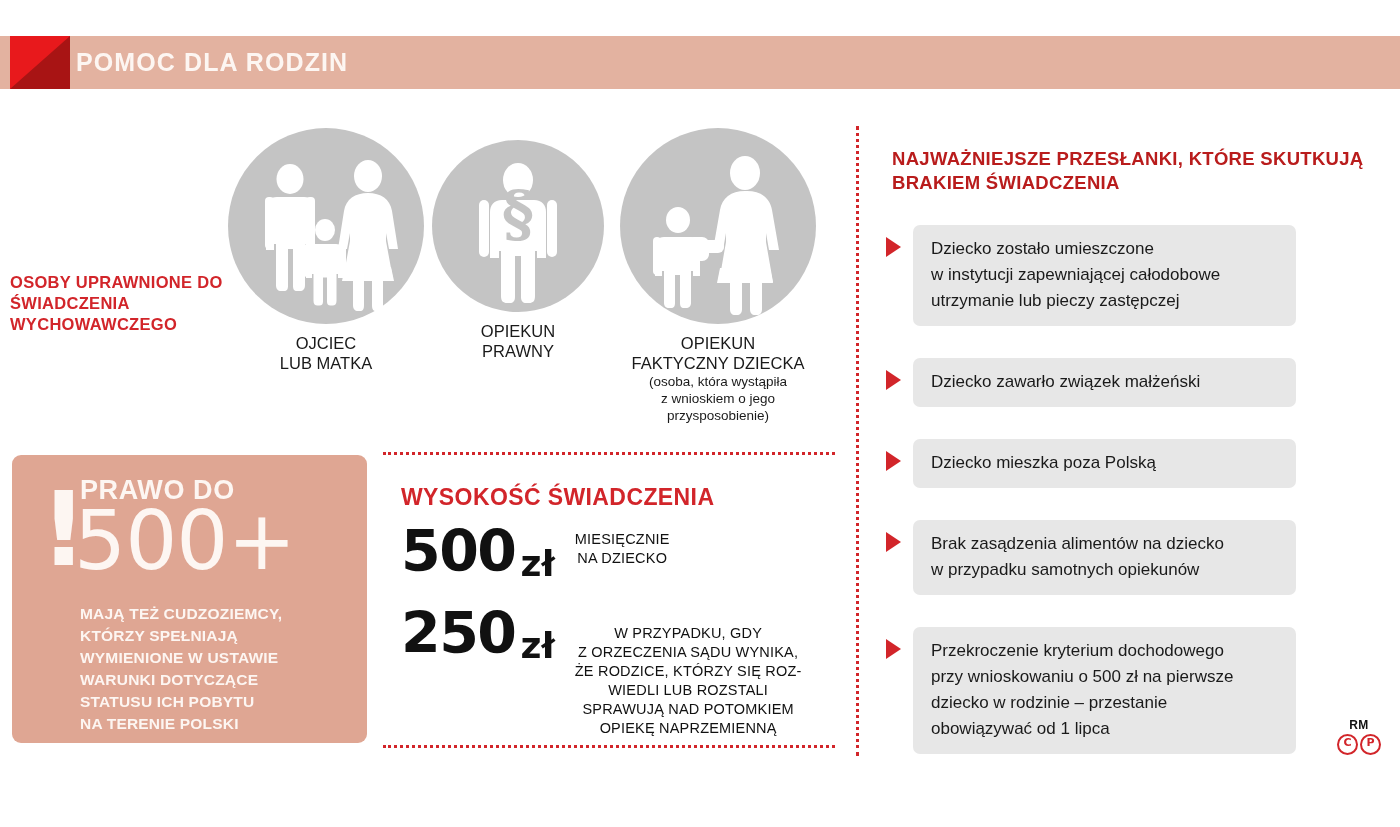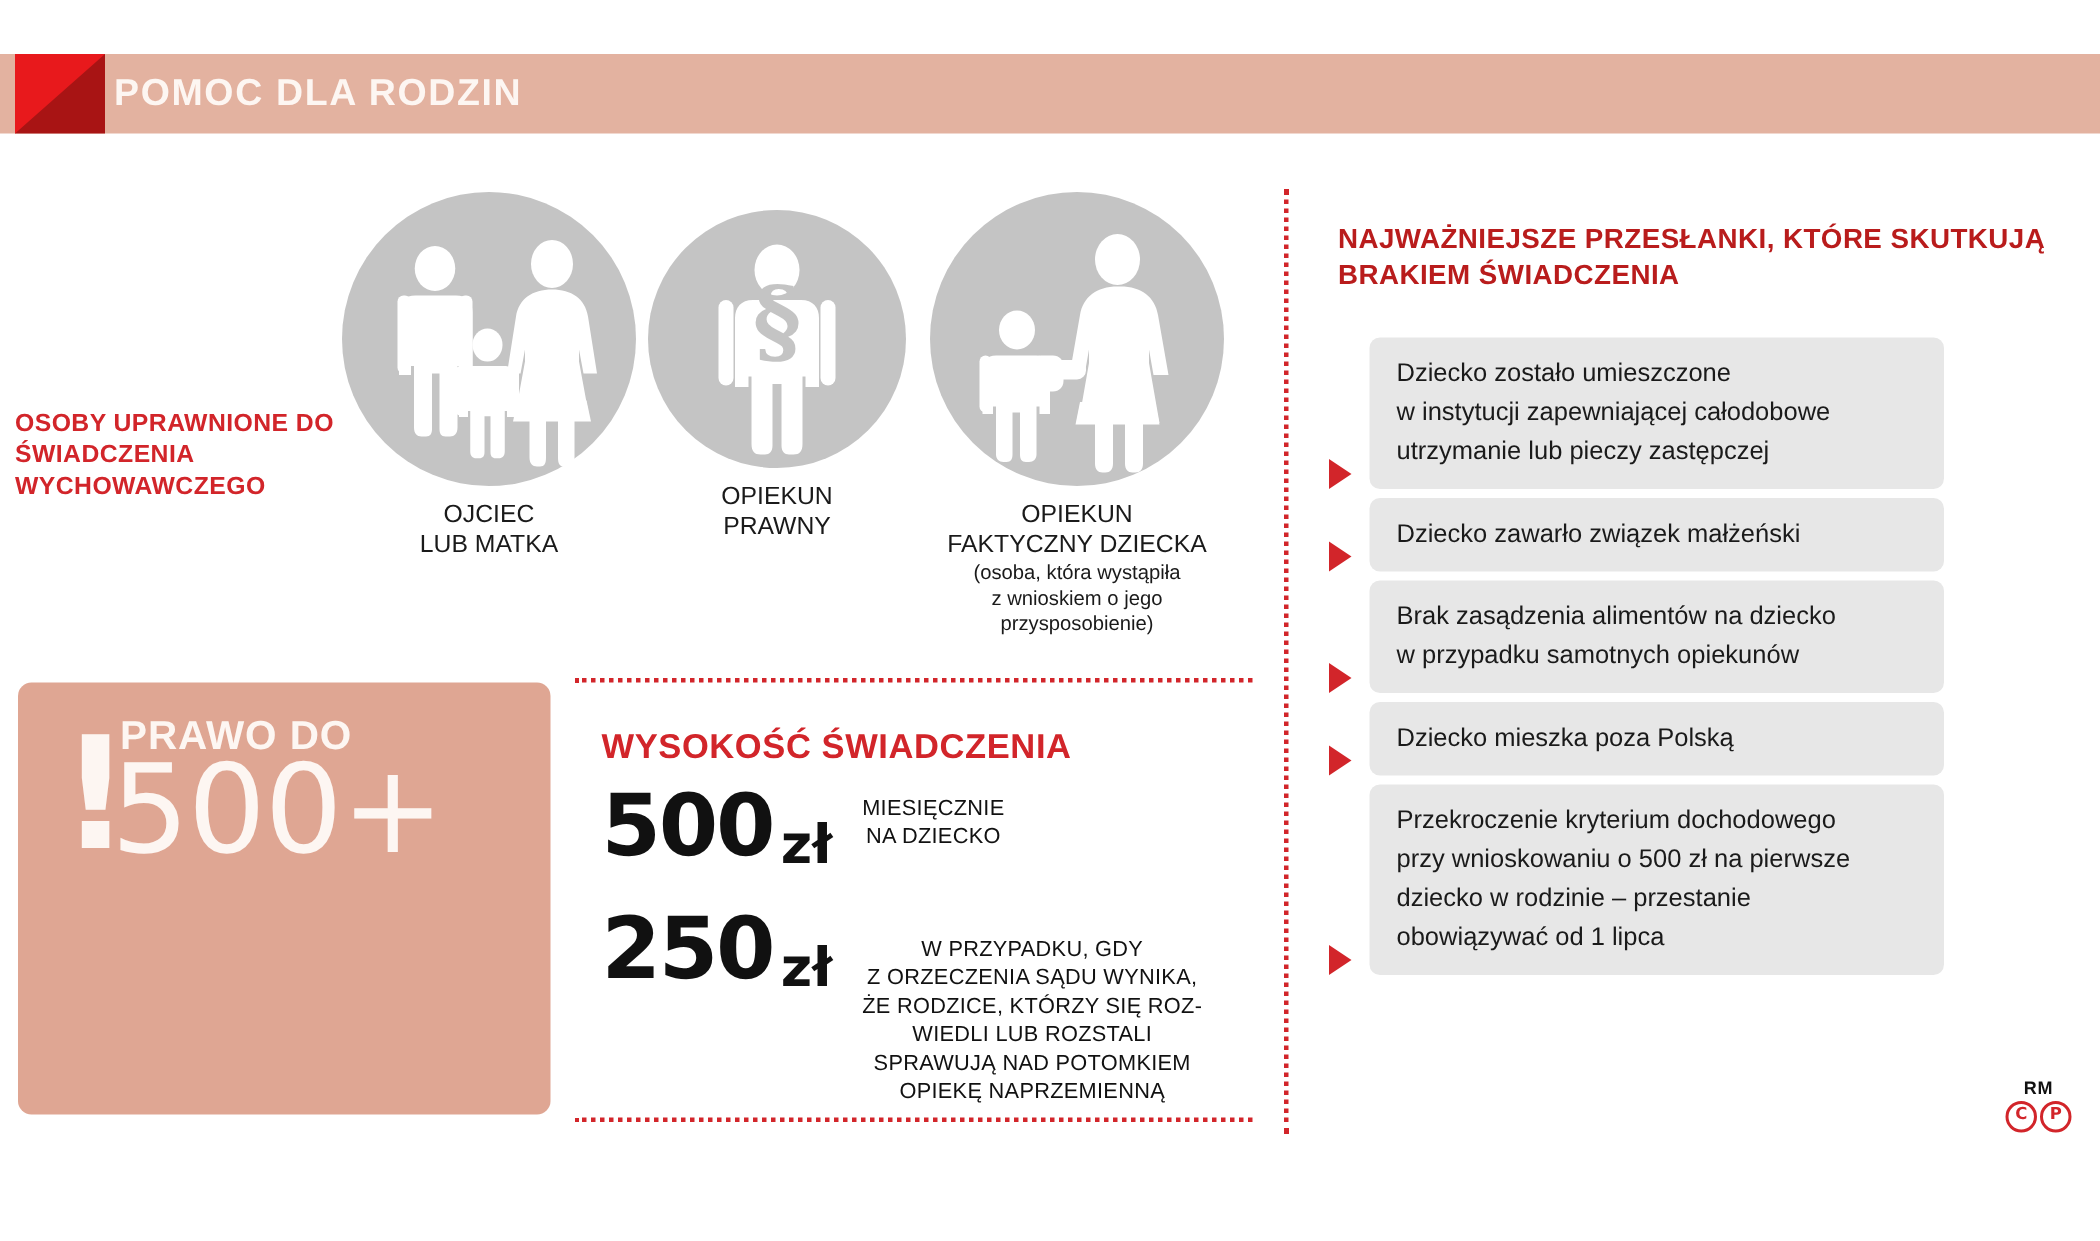--- a/index.html
+++ b/index.html
@@ -229,22 +229,22 @@
   }
   #reasons-list {
     position: absolute;
     left: 886px;
     top: 225px;
     width: 410px;
   }
   .reason-item {
     position: relative;
     display: flex;
-    align-items: flex-end;
-    margin-bottom: 6px;
+    align-items: flex-start;
+    margin-bottom: 32px;
   }
   .reason-bullet {
     flex: 0 0 auto;
     width: 0;
     height: 0;
     border-left: 15px solid #d2252a;
     border-top: 10px solid transparent;
     border-bottom: 10px solid transparent;
     margin-top: 12px;
     margin-right: 12px;
@@ -374,20 +374,26 @@
 FAKTYCZNY DZIECKA</div>
   <div class="circle-sublabel">(osoba, która wystąpiła
 z wnioskiem o jego
 przysposobienie)</div>
 </div>
 
 <div id="prawo-box">
   <div id="prawo-excl">!</div>
   <div id="prawo-title">PRAWO DO</div>
   <div id="prawo-amount">500+</div>
+  <div id="prawo-body">MAJĄ TEŻ CUDZOZIEMCY,
+KTÓRZY SPEŁNIAJĄ
+WYMIENIONE W USTAWIE
+WARUNKI DOTYCZĄCE
+STATUSU ICH POBYTU
+NA TERENIE POLSKI</div>
 </div>
 
 <div class="dotted-h" id="divider-top"></div>
 <div class="dotted-h" id="divider-bottom"></div>
 <div id="divider-vertical"></div>
 
 <div id="amount-heading">WYSOKOŚĆ ŚWIADCZENIA</div>
 
 <div class="amount-row" id="amount-row-1">
   <div class="amount-value">500</div>
@@ -416,26 +422,26 @@
     <div class="reason-box">Dziecko zostało umieszczone
 w instytucji zapewniającej całodobowe
 utrzymanie lub pieczy zastępczej</div>
   </div>
   <div class="reason-item">
     <div class="reason-bullet"></div>
     <div class="reason-box">Dziecko zawarło związek małżeński</div>
   </div>
   <div class="reason-item">
     <div class="reason-bullet"></div>
+    <div class="reason-box">Dziecko mieszka poza Polską</div>
+  </div>
+  <div class="reason-item">
+    <div class="reason-bullet"></div>
     <div class="reason-box">Brak zasądzenia alimentów na dziecko
 w przypadku samotnych opiekunów</div>
-  </div>
-  <div class="reason-item">
-    <div class="reason-bullet"></div>
-    <div class="reason-box">Dziecko mieszka poza Polską</div>
   </div>
   <div class="reason-item">
     <div class="reason-bullet"></div>
     <div class="reason-box">Przekroczenie kryterium dochodowego
 przy wnioskowaniu o 500 zł na pierwsze
 dziecko w rodzinie – przestanie
 obowiązywać od 1 lipca</div>
   </div>
 </div>
 

